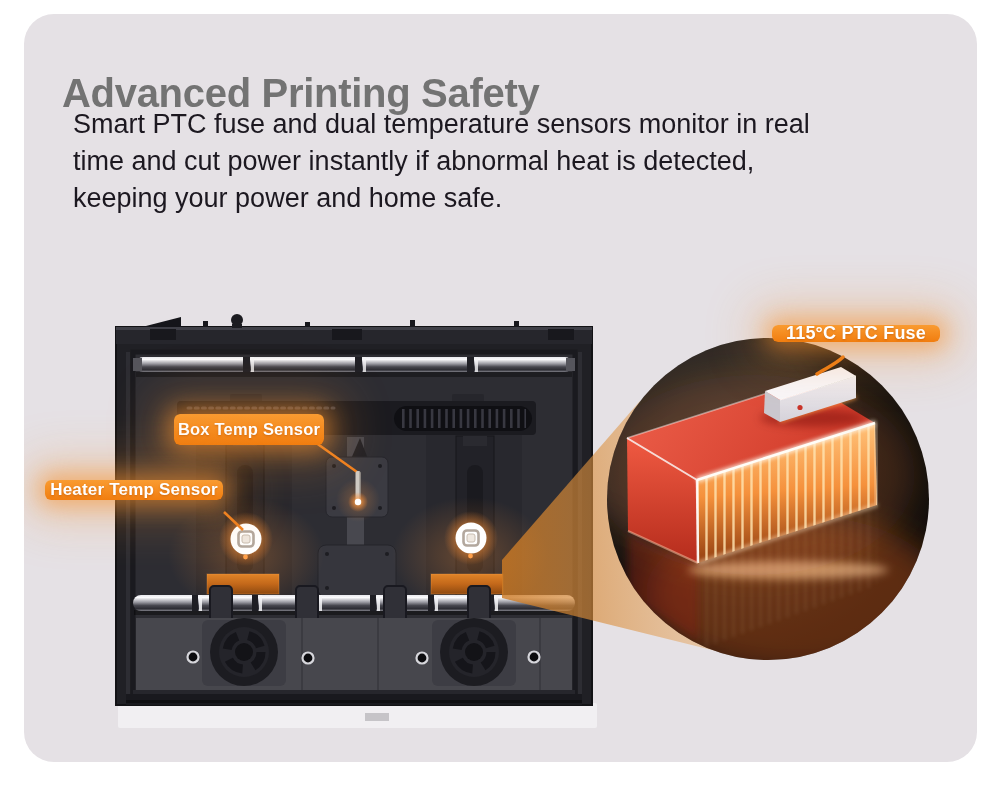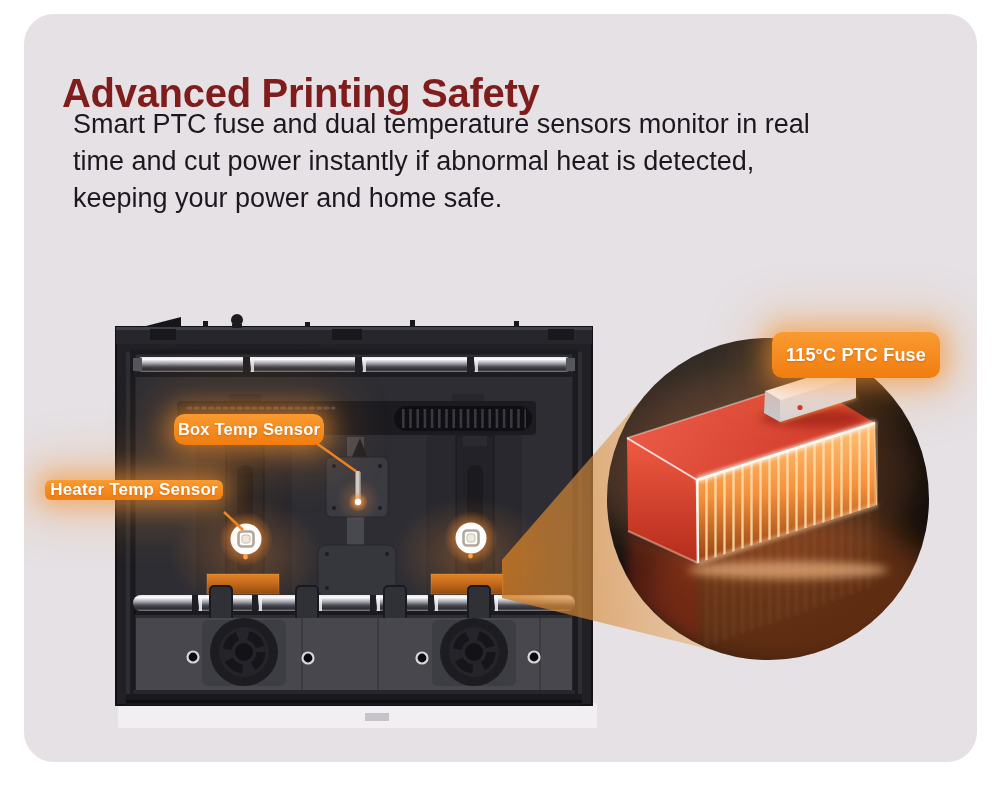--- a/index.html
+++ b/index.html
@@ -6,38 +6,38 @@
   body{
     width:1000px;height:796px;position:relative;background:#ffffff;
     font-family:"Liberation Sans",sans-serif;overflow:hidden;
   }
   .card{
     position:absolute;left:24px;top:14px;width:953px;height:748px;
     background:#e5e1e5;border-radius:30px;overflow:hidden;
   }
   .title{
     position:absolute;left:38px;top:30px;
-    font-size:40px;font-weight:700;color:#7f1d1d;letter-spacing:-.3px;white-space:nowrap;
+    font-size:40px;font-weight:700;color:#737373;letter-spacing:-.3px;white-space:nowrap;
   }
   .desc{
     position:absolute;left:32px;top:92px;color:#1c1820;
     font-size:27px;font-weight:400;line-height:37px;
   }
   .desc .line{white-space:nowrap;margin-left:17px;}
   .illustration{position:absolute;left:0;top:0;width:953px;height:748px;}
   .scene{position:absolute;left:-24px;top:-14px;width:1000px;height:796px;}
   .callout{
     position:absolute;display:flex;align-items:center;justify-content:center;
     background:linear-gradient(180deg,#f99b31,#f17d0f);
     color:#ffffff;font-weight:700;border-radius:6px;white-space:nowrap;
     text-shadow:0 1px 2px rgba(150,60,0,.35);letter-spacing:.2px;
     box-shadow:0 0 22px 6px rgba(246,146,50,.55),0 0 48px 20px rgba(246,146,50,.28);
   }
-  .callout.fuse{left:748px;top:318px;width:168px;height:46px;font-size:18px;border-radius:10px;}
-  .callout.box{left:150px;top:400px;width:150px;height:31px;font-size:16.5px;border-radius:10px;}
+  .callout.fuse{left:748px;top:311px;width:168px;height:17px;font-size:18px;}
+  .callout.box{left:150px;top:400px;width:150px;height:31px;font-size:16.5px;}
   .callout.heater{left:21px;top:466px;width:178px;height:20px;font-size:17px;}
 </style>
 </head>
 <body>
 
 <div class="page">
   <section class="card">
 
     <div class="illustration">
       <svg class="scene" viewBox="0 0 1000 796" width="1000" height="796" xmlns="http://www.w3.org/2000/svg">

